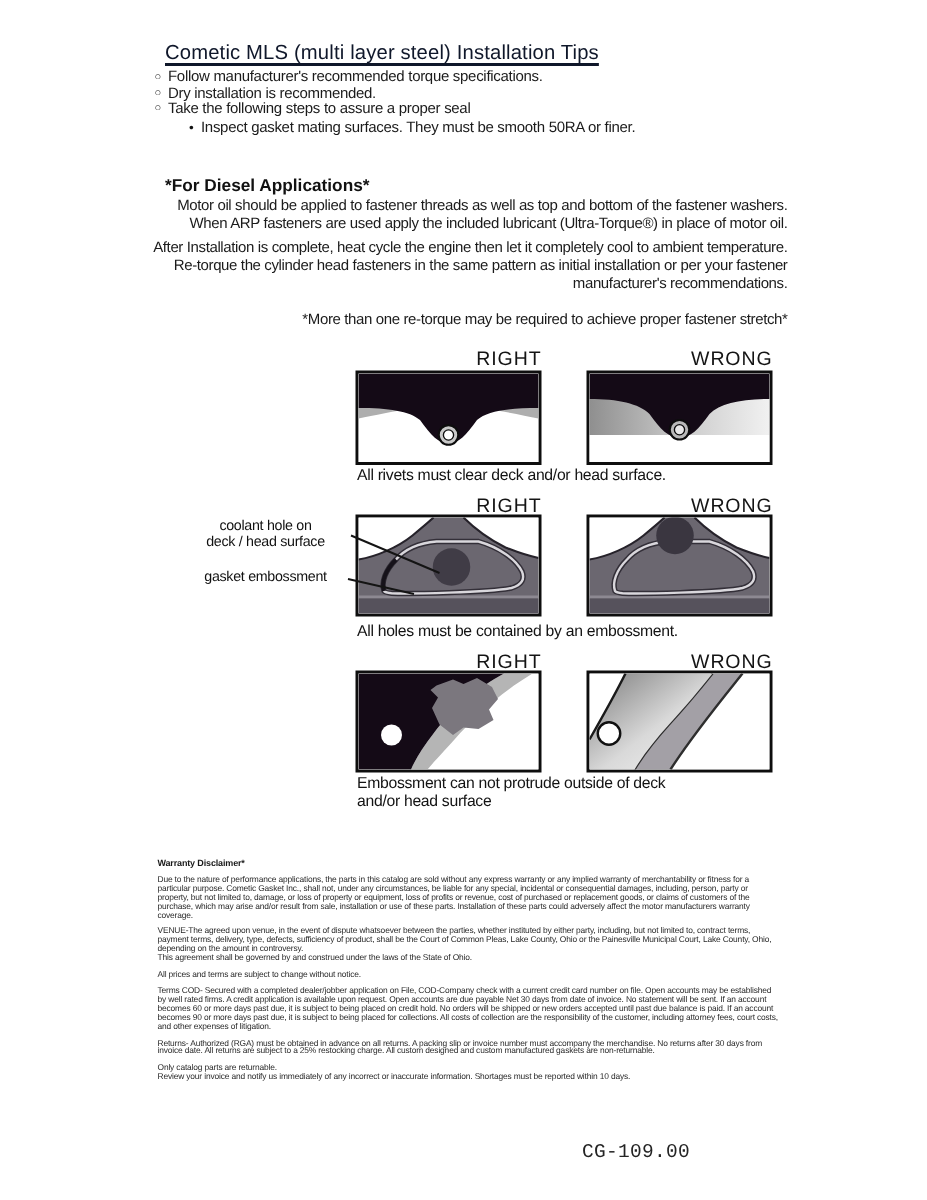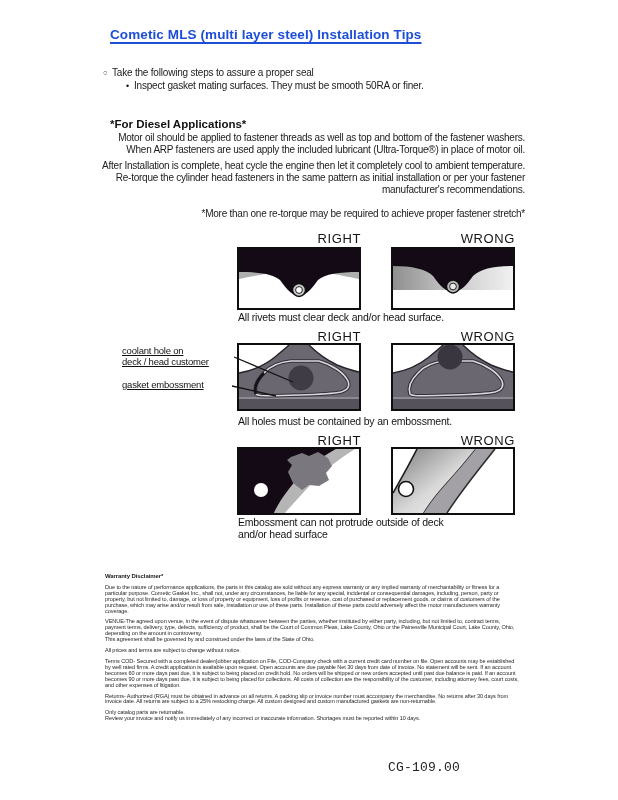--- a/index.html
+++ b/index.html
@@ -3,52 +3,54 @@
 <meta charset="utf-8">
 <style>
   html,body{margin:0;padding:0;background:#fff;}
   #page{
     position:relative;width:618px;height:800px;background:#ffffff;overflow:hidden;
     font-family:"Liberation Sans","DejaVu Sans",sans-serif;color:#1b1b1b;
   }
   .abs{position:absolute;}
   
   #title{
-    left:110px;top:27px;font-size:13.5px;font-weight:bold;color:#1d4ed8;
+    left:110px;top:27px;font-size:13.5px;font-weight:normal;color:#0f172a;
     text-decoration:underline;text-underline-offset:3px;text-decoration-thickness:1.5px;
     letter-spacing:.1px;
   }
   
   .bullet-line{left:103px;width:440px;font-size:10px;letter-spacing:-.2px;white-space:nowrap;}
   .bullet-line .marker{display:inline-block;width:9px;font-size:7.5px;vertical-align:1px;color:#222;}
   .sub-line{left:126px;width:420px;font-size:10px;letter-spacing:-.2px;white-space:nowrap;}
   .sub-line .marker{display:inline-block;width:8px;font-size:9px;color:#111;}
   
   #diesel-heading{left:110px;top:118px;font-size:11.5px;font-weight:bold;color:#111;}
   .para{left:93px;width:432px;font-size:10px;line-height:11.9px;letter-spacing:-.25px;text-align:right;}
   
   .rw-label{width:124px;text-align:right;font-size:13px;color:#141414;letter-spacing:.6px;font-weight:500;}
   .dbox{width:120px;height:auto;border:2px solid #0e0e0e;background:#fff;display:block;}
   .caption{left:238px;width:300px;font-size:10.5px;letter-spacing:-.2px;color:#131313;line-height:11.5px;}
-  .annotation{font-size:9.5px;letter-spacing:-.2px;color:#111;text-align:left;line-height:10.5px;text-decoration:underline;}
+  .annotation{font-size:9.5px;letter-spacing:-.2px;color:#111;text-align:center;line-height:10.5px;}
   #leader-overlay{left:100px;top:330px;pointer-events:none;}
   
   #legal{left:105px;top:574px;width:414px;font-size:5.6px;line-height:5.9px;letter-spacing:-.1px;color:#2a2a2a;text-align:left;}
   #legal .legal-heading{font-weight:bold;margin:0 0 5px 0;font-size:6px;color:#1a1a1a;}
   #legal p{margin:0 0 5px 0;}
   #legal p.nogap{margin:0;}
   #page-number{left:388px;top:760px;font-size:13px;color:#242424;letter-spacing:.2px;font-family:Liberation Mono, monospace;}
 </style>
 </head>
 <body>
 
 <div id="page">
 
   <div class="abs" id="title">Cometic MLS (multi layer steel) Installation Tips</div>
 
+  <div class="abs bullet-line" style="top:46px"><span class="marker">○</span><span>Follow manufacturer's recommended torque specifications.</span></div>
+  <div class="abs bullet-line" style="top:56.5px"><span class="marker">○</span><span>Dry installation is recommended.</span></div>
   <div class="abs bullet-line" style="top:67px"><span class="marker">○</span><span>Take the following steps to assure a proper seal</span></div>
   <div class="abs sub-line" style="top:80px"><span class="marker">•</span><span>Inspect gasket mating surfaces.  They must be smooth 50RA or finer.</span></div>
 
   <div class="abs" id="diesel-heading">*For Diesel Applications*</div>
   <div class="abs para" style="top:132px">Motor oil should be applied to fastener threads as well as top and bottom of the fastener washers. When ARP fasteners are used apply the included lubricant (Ultra-Torque®) in place of motor oil.</div>
   <div class="abs para" style="top:160px">After Installation is complete, heat cycle the engine then let it completely cool to ambient temperature. Re-torque the cylinder head fasteners in the same pattern as initial installation or per your fastener manufacturer's recommendations.</div>
   <div class="abs para" style="top:208px">*More than one re-torque may be required to achieve proper fastener stretch*</div>
 
   <div class="abs rw-label" style="left:237px;top:231px">RIGHT</div>
   <div class="abs rw-label" style="left:391px;top:231px">WRONG</div>
@@ -78,21 +80,21 @@
     <circle cx="60" cy="37.5" r="3.4" fill="#e8e8e8" stroke="#0d0d0d" stroke-width="0.9"></circle>
   </svg>
 
   <div class="abs caption" style="top:312px">All rivets must clear deck and/or head surface.</div>
 
   <div class="abs rw-label" style="left:237px;top:329px">RIGHT</div>
   <div class="abs rw-label" style="left:391px;top:329px">WRONG</div>
 
   <div class="abs annotation" style="right:386px;top:346px;width:110px">
     <div>coolant hole on</div>
-    <div>deck / head customer</div>
+    <div>deck / head surface</div>
   </div>
   <div class="abs annotation" style="right:386px;top:380px;width:110px">gasket embossment</div>
 
   <svg class="abs dbox" style="left:237px;top:343px" width="120" height="64" viewBox="0 0 120 64">
     <rect x="0" y="0" width="120" height="64" fill="#ffffff"></rect>
     <path d="M0,64 V28 C12,26 26,20 36,12 C42,7 48,2 50,0 H70 C76,6 86,14 98,20 C108,24 115,26 120,27 V64 Z" fill="#6b6770"></path>
     <path d="M0,28 C12,26 26,20 36,12 C42,7 48,2 50,0 M70,0 C76,6 86,14 98,20 C108,24 115,26 120,27" fill="none" stroke="#26222a" stroke-width="1.4"></path>
     <rect x="0" y="52" width="120" height="2" fill="#8d8992"></rect>
     <rect x="0" y="54" width="120" height="10" fill="#56525c"></rect>
     <path d="M17,49 C15,43 18,35 25,28 C31,21 41,17 52,16 L80,16 C94,20 105,28 109,36 C111,41 109,45 102,47 C88,50 32,51 22,50.5 C19,50.2 17.6,49.8 17,49 Z" fill="none" stroke="#332f38" stroke-width="3.6"></path>

